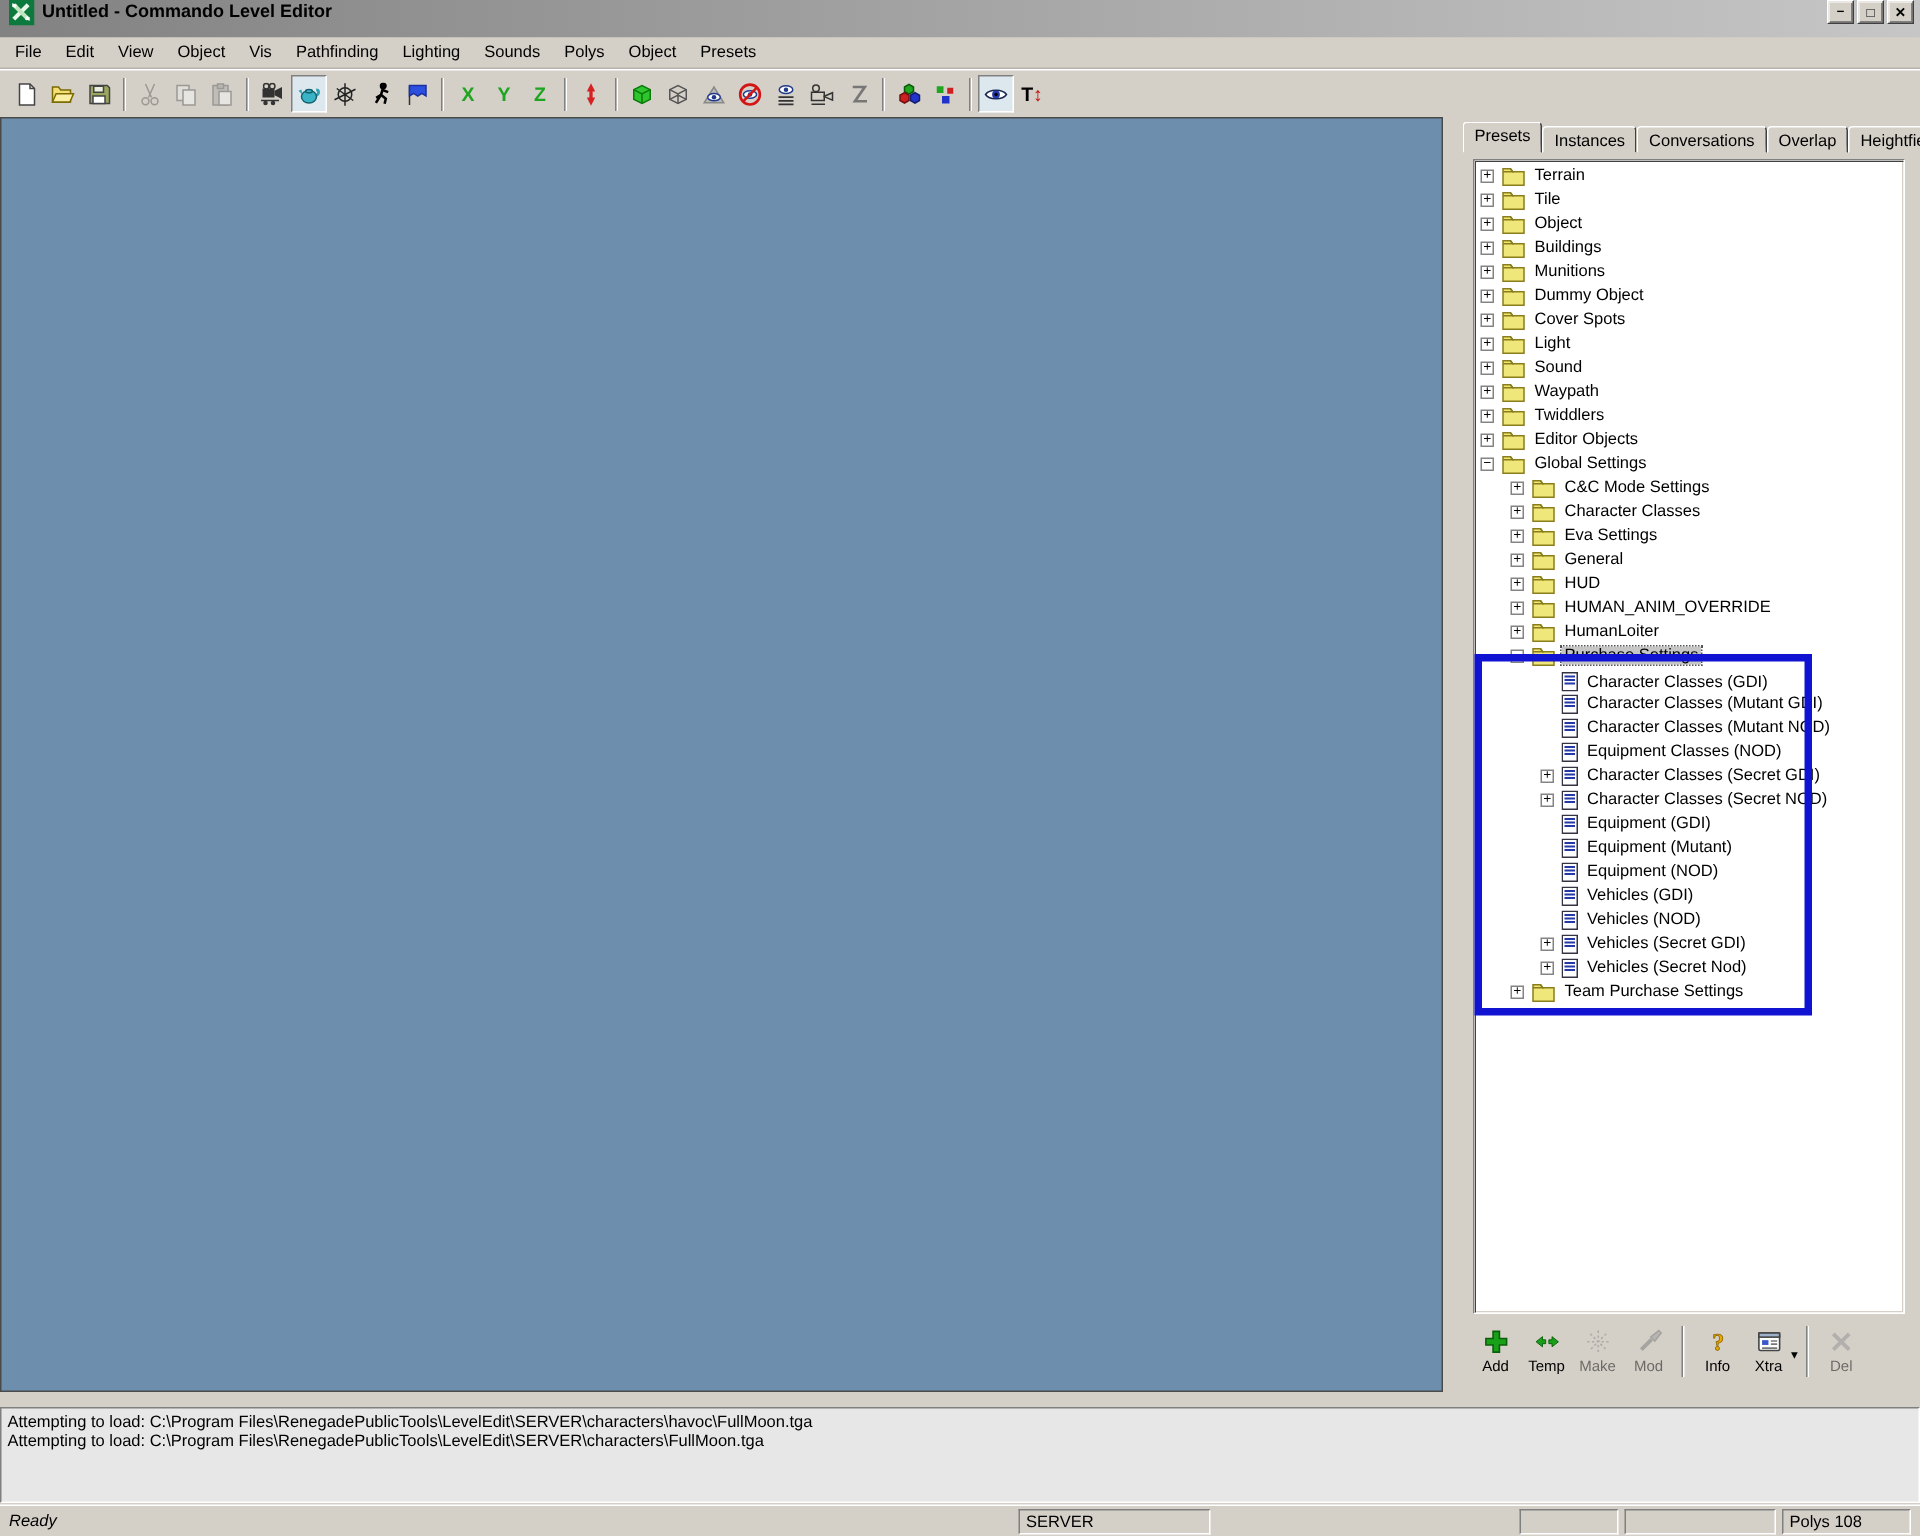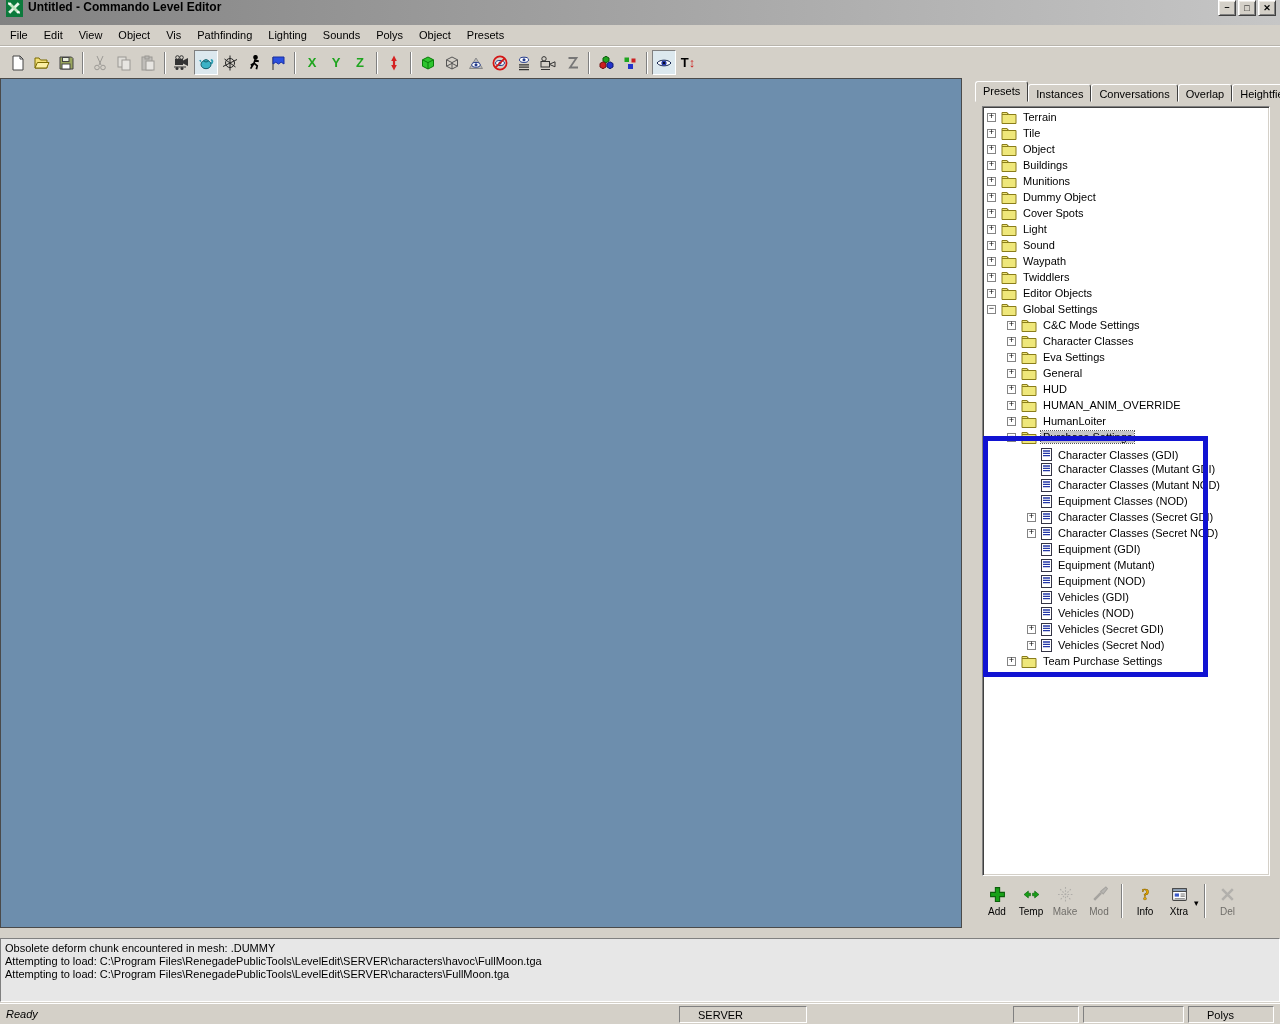--- a/index.html
+++ b/index.html
@@ -109,21 +109,21 @@
     background:#E7E7E7; border:1px solid; border-color:#808080 #fff #fff #808080;
     padding:3px 4px; line-height:13px;
   }
   
   .statusbar {
     position:absolute; left:0; top:1003px; width:1280px; height:21px;
     background:#D4D0C8; border-top:1px solid #fff;
   }
   .status-ready { position:absolute; left:6px; top:4px;font-style:italic; }
   .status-pane {
-    position:absolute; top:2px; height:17px; padding:2px 18px;
+    position:absolute; top:2px; height:17px; padding:2px 4px;
     border:1px solid; border-color:#808080 #fff #fff #808080; overflow:hidden;
   }
 </style>
 </head>
 <body>
 
 <div class="titlebar">
   <svg class="app-icon" viewBox="0 0 16 16">
     <rect x="0" y="0" width="16" height="16" fill="#0c7a3c"></rect>
     <path d="M3 12 L12 3" stroke="#eaf5ea" stroke-width="2.6"></path>
@@ -796,21 +796,20 @@
           </svg>
         </span>
         <span class="pb-label">Del</span>
       </div>
     </div>
 </div>
 
 <div class="annotation-rect" style="border-color: rgb(17, 19, 210);"></div>
 
 <div class="logpanel">
-    <div>Obsolete deform chunk encountered in mesh: .DUMMY</div>
     <div>Attempting to load: C:\Program Files\RenegadePublicTools\LevelEdit\SERVER\characters\havoc\FullMoon.tga</div>
     <div>Attempting to load: C:\Program Files\RenegadePublicTools\LevelEdit\SERVER\characters\FullMoon.tga</div>
   </div>
 
 <div class="statusbar">
   <span class="status-ready">Ready</span>
 <div class="status-pane" style="left: 679px; width: 128px;">SERVER</div>
     <div class="status-pane" style="left: 811px; width: 198px; margin-top: 26px;">Camera (0.00,0.00,80.00)</div>
     <div class="status-pane" style="left: 1013px; width: 66px;"></div>
     <div class="status-pane" style="left: 1083px; width: 101px;"></div>

